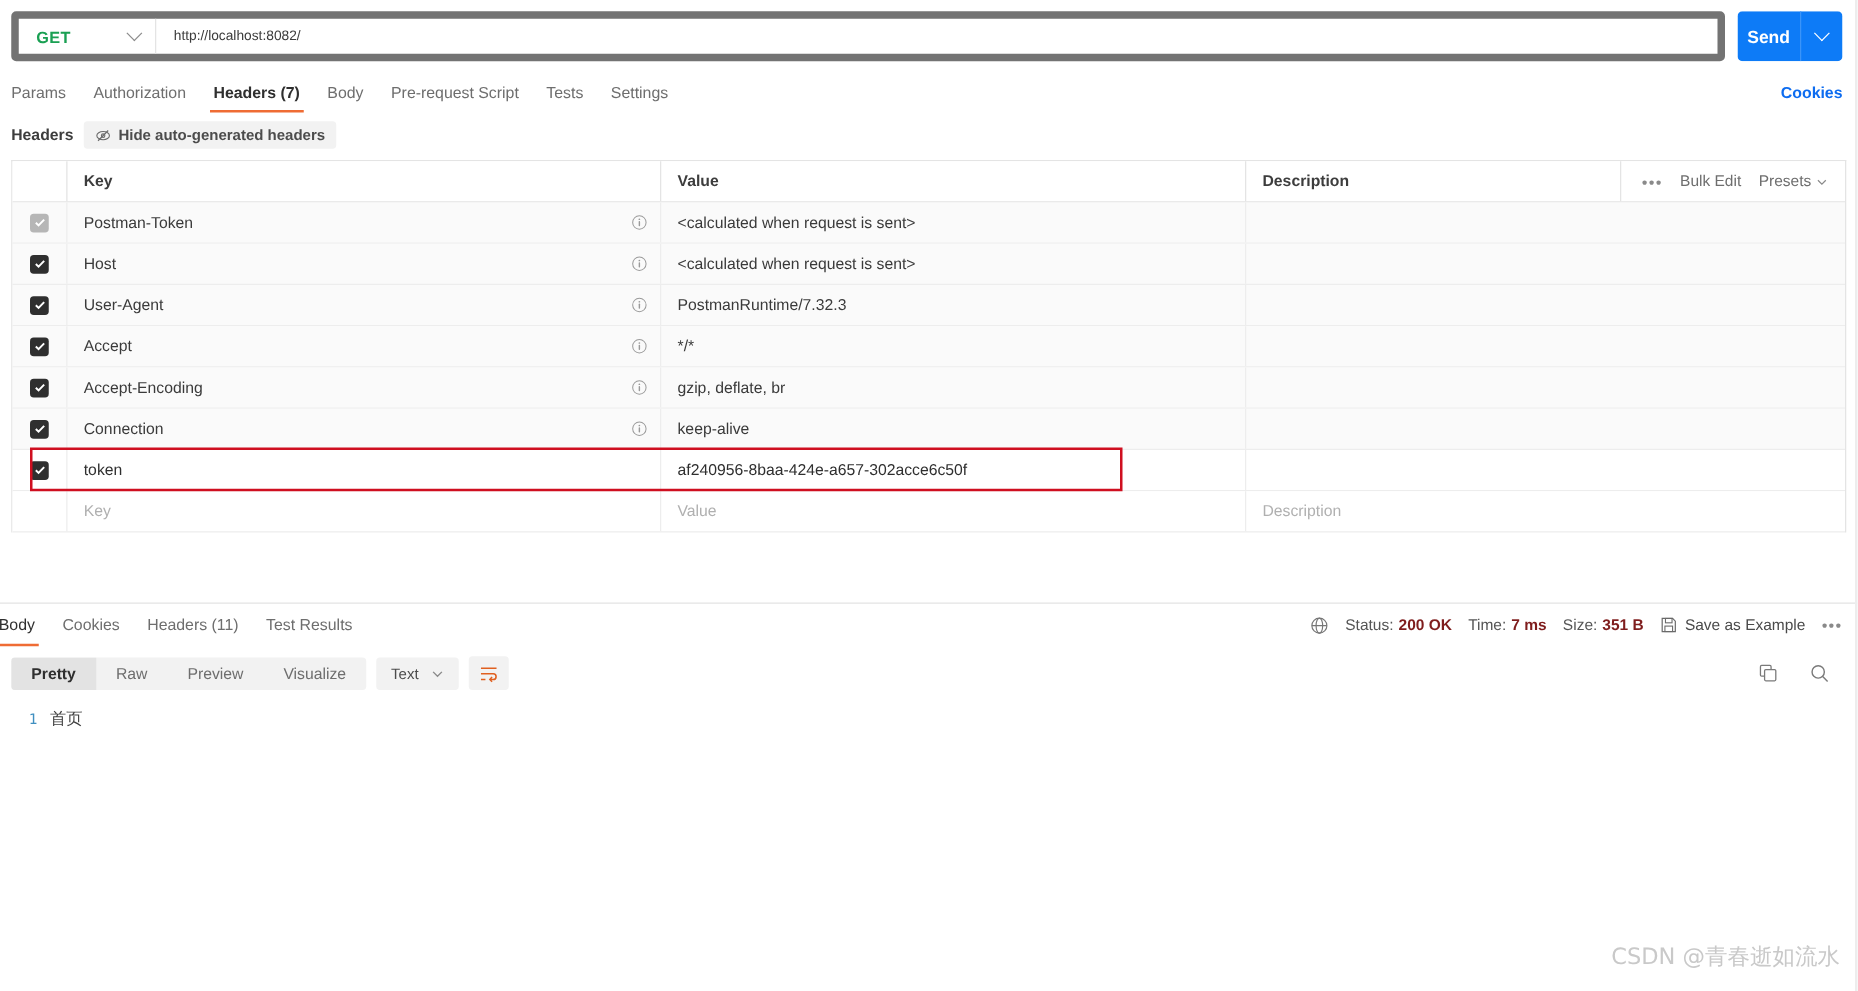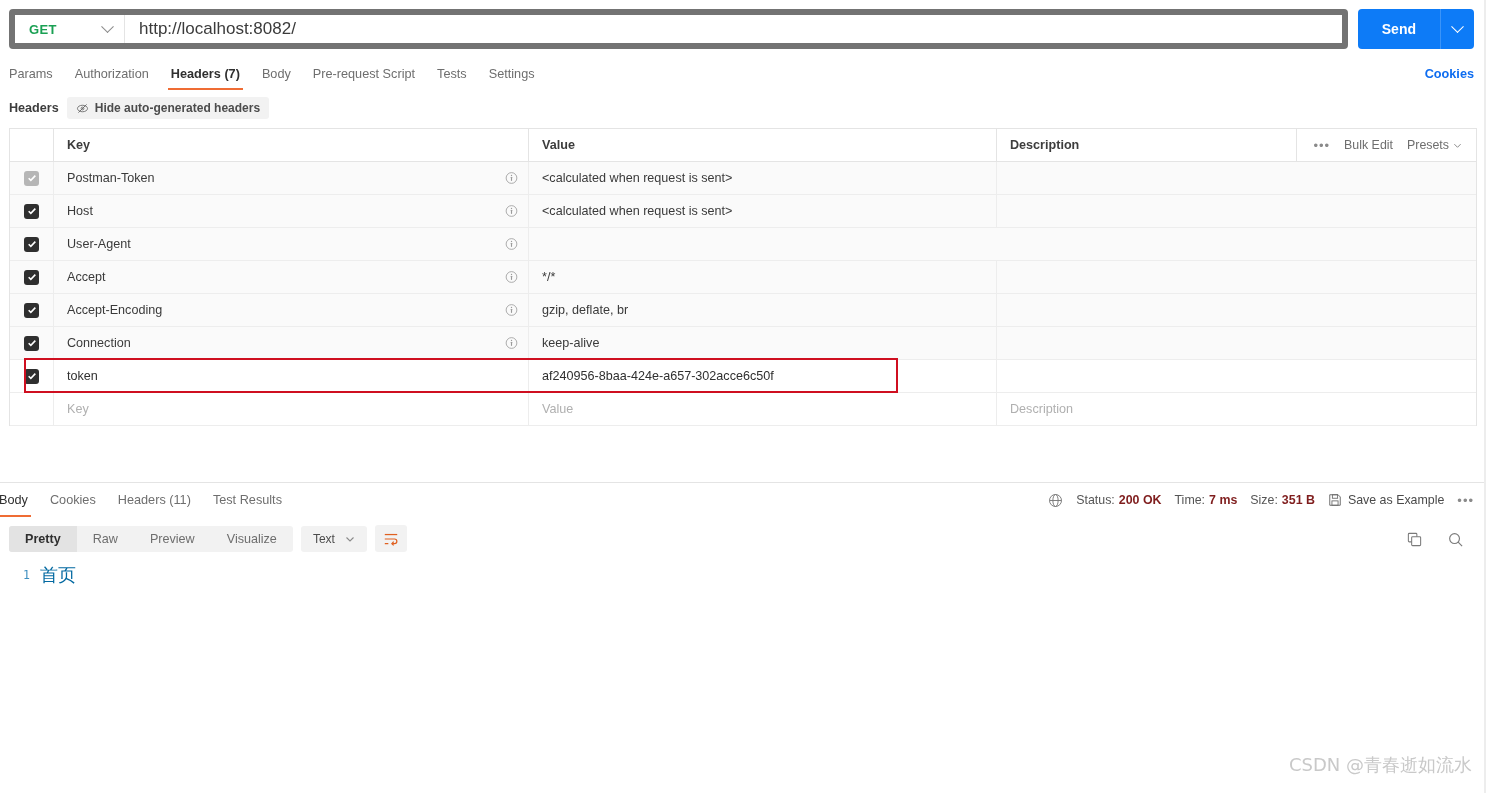--- a/index.html
+++ b/index.html
@@ -40,34 +40,34 @@
   .chev {
     width: 9px; height: 9px;
     border-right: 1.4px solid #8b8b8b;
     border-bottom: 1.4px solid #8b8b8b;
     transform: rotate(45deg) translate(-2px,-2px);
   }
   .url-text {
     flex: 1;
     display: flex; align-items: center;
     padding: 0 14px;
-    font-size: 17px; color: #3b3b3b;
+    font-size: 11px; color: #3b3b3b;
     cursor: text;
   }
   .send-group {
     display: flex; align-items: stretch;
     height: 40px;
     border-radius: 4px;
     overflow: hidden;
   }
   .send-btn {
     background: #0d7bf7;
     color: #fff;
     font-size: 14px; font-weight: 700;
-    padding: 0 24px;
+    padding: 0 8px;
     display: flex; align-items: center;
     border: none; cursor: pointer;
     font-family: inherit;
   }
   .send-caret {
     background: #0d7bf7;
     width: 34px;
     display: flex; align-items: center; justify-content: center;
     border-left: 1px solid #3b94f8;
     cursor: pointer;
@@ -275,21 +275,21 @@
     padding: 6px 0 0 0;
     font-family: "DejaVu Sans Mono", monospace;
     font-size: 12.5px;
   }
   .code-line { display: flex; align-items: center; height: 18px; }
   .ln {
     width: 40px; flex: none;
     text-align: right; padding-right: 10px;
     color: #3f8fc0; font-size: 11.5px;
   }
-  .ctext { color: #0369a1; font-family: "DejaVu Sans", sans-serif; font-size: 18px; }
+  .ctext { color: #404040; font-family: "DejaVu Sans", sans-serif; font-size: 13px; }
 
   
   .watermark {
     position: absolute;
     right: 14px; bottom: 16px;
     font-size: 18px;
     color: #c9c9c9;
     font-family: "DejaVu Sans", sans-serif;
     user-select: none;
   }
@@ -405,20 +405,21 @@
       </span>
     </div>
     <div class="c-key">
       <span>User-Agent</span>
       <svg class="infoi" viewBox="0 0 16 16">
         <circle cx="8" cy="8" r="6.6" fill="none" stroke="#9a9a9a" stroke-width="1"></circle>
         <circle cx="8" cy="4.8" r="0.85" fill="#9a9a9a"></circle>
         <rect x="7.3" y="6.6" width="1.4" height="5" rx=".6" fill="#9a9a9a"></rect>
       </svg>
     </div>
+    <div class="c-val">PostmanRuntime/7.32.3</div>
     <div class="c-desc"></div>
   </div>
 
   <div class="trow data">
     <div class="c-check">
       <span class="cb">
         <svg width="10" height="10" viewBox="0 0 12 12">
             <polyline points="2,6.3 4.6,8.8 10,3.2" fill="none" stroke="#fff" stroke-width="1.9"></polyline>
           </svg>
       </span>

